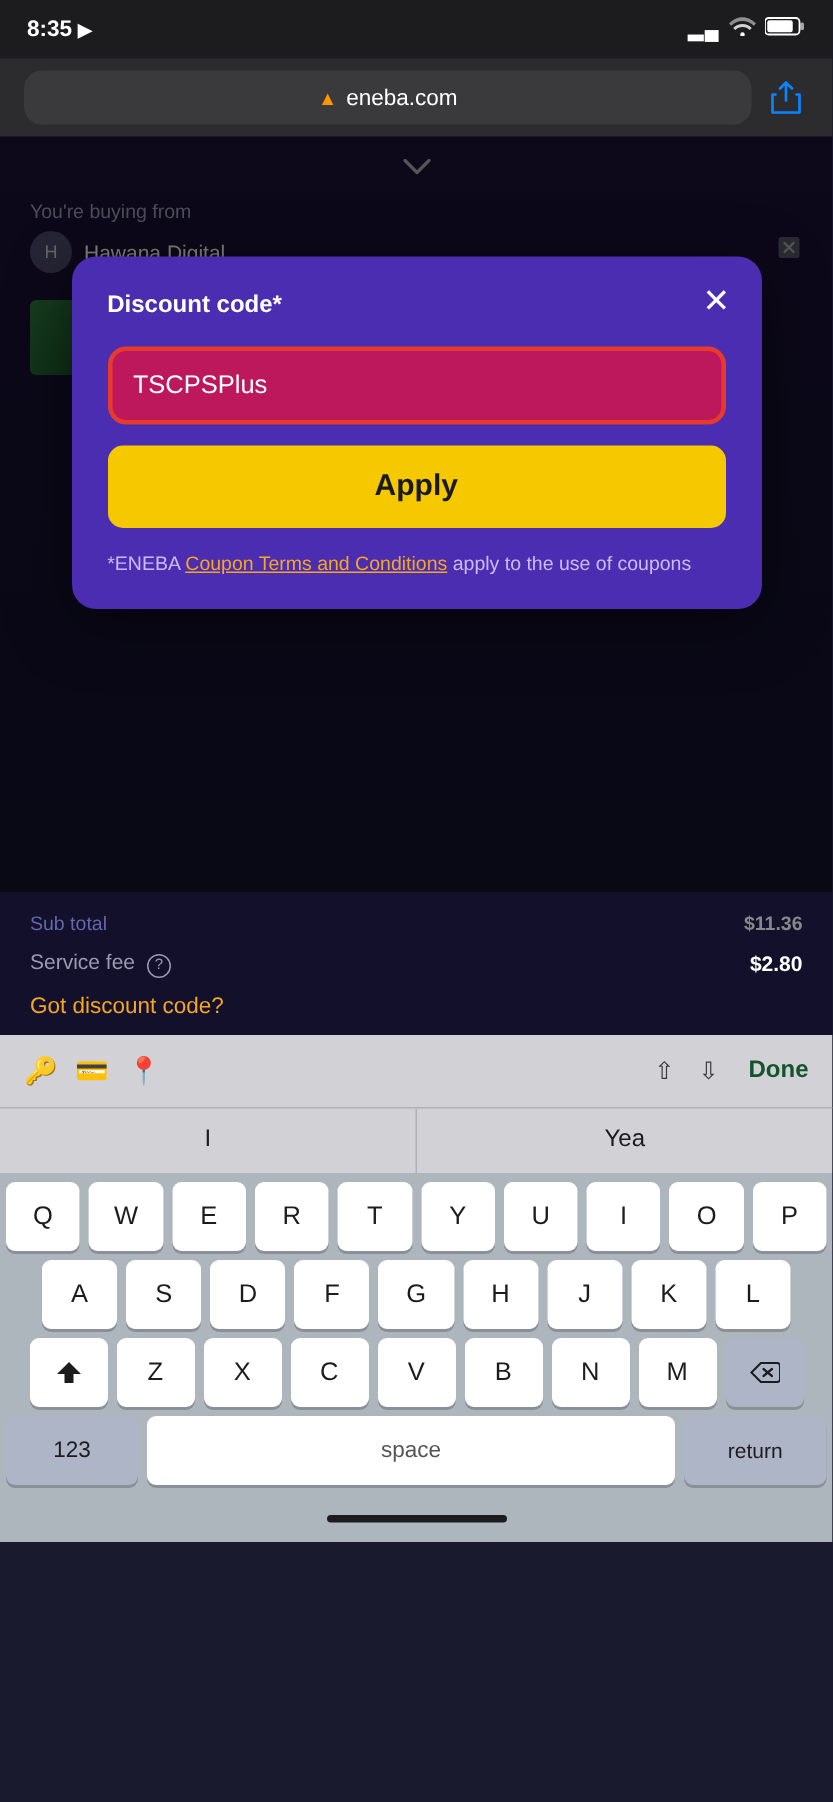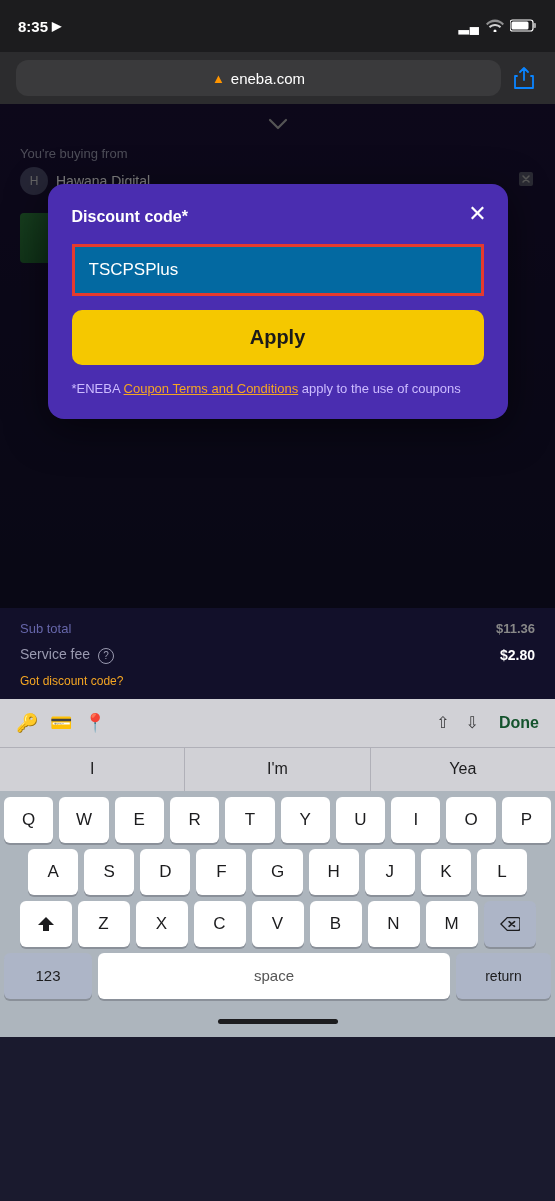--- a/index.html
+++ b/index.html
@@ -8,21 +8,21 @@
       width: 555px;
       min-height: 1201px;
       font-family: -apple-system, BlinkMacSystemFont, 'Helvetica Neue', Arial, sans-serif;
       background: #1a1a2e;
       overflow: hidden;
     }
 
     
     .status-bar {
       background: #1c1c1e;
-      height: 52px;
+      height: 39px;
       display: flex;
       align-items: center;
       justify-content: space-between;
       padding: 0 18px;
       color: white;
       font-size: 15px;
       font-weight: 600;
     }
     .status-time { display: flex; align-items: center; gap: 4px; }
     .status-icons { display: flex; align-items: center; gap: 6px; }
@@ -161,22 +161,22 @@
       justify-content: center;
     }
     .modal-title {
       color: white;
       font-size: 16px;
       font-weight: 700;
       margin-bottom: 18px;
     }
     .discount-input-wrapper {
       border: 3px solid #e63a2e;
-      border-radius: 0;
-      background: #0369a1;
+      border-radius: 12px;
+      background: #be185d;
       margin-bottom: 14px;
       overflow: hidden;
     }
     .discount-input {
       width: 100%;
       background: transparent;
       border: none;
       outline: none;
       color: white;
       font-size: 17px;
@@ -215,21 +215,21 @@
       font-size: 14px;
       text-align: center;
     }
     .price-value {
       color: white;
       font-size: 14px;
       font-weight: 600;
     }
     .discount-link {
       color: #f5a623;
-      font-size: 12px;
+      font-size: 15px;
     }
     .info-icon {
       display: inline-flex;
       align-items: center;
       justify-content: center;
       width: 16px;
       height: 16px;
       border-radius: 50%;
       border: 1px solid #9a9ab0;
       color: #9a9ab0;
@@ -464,21 +464,20 @@
   <div class="kb-tool-spacer"></div>
   <div class="kb-nav-arrows">
     <span class="kb-arrow">⇧</span>
     <span class="kb-arrow">⇩</span>
   </div>
   <span class="kb-done">Done</span>
 </div>
 
 <div class="suggestions-row">
   <div class="suggestion-item">I</div>
-  <div class="suggestion-item">I'm</div>
   <div class="suggestion-item">Yea</div>
 </div>
 
 <div class="keyboard">
 
   <div class="kb-row">
     <div class="kb-key">Q</div>
     <div class="kb-key">W</div>
     <div class="kb-key">E</div>
     <div class="kb-key">R</div>

